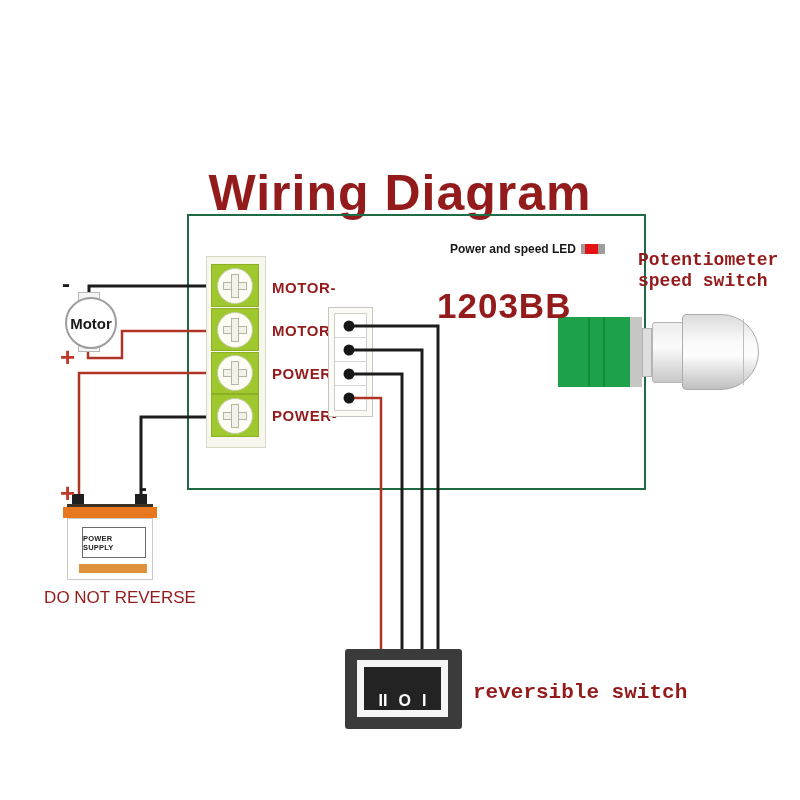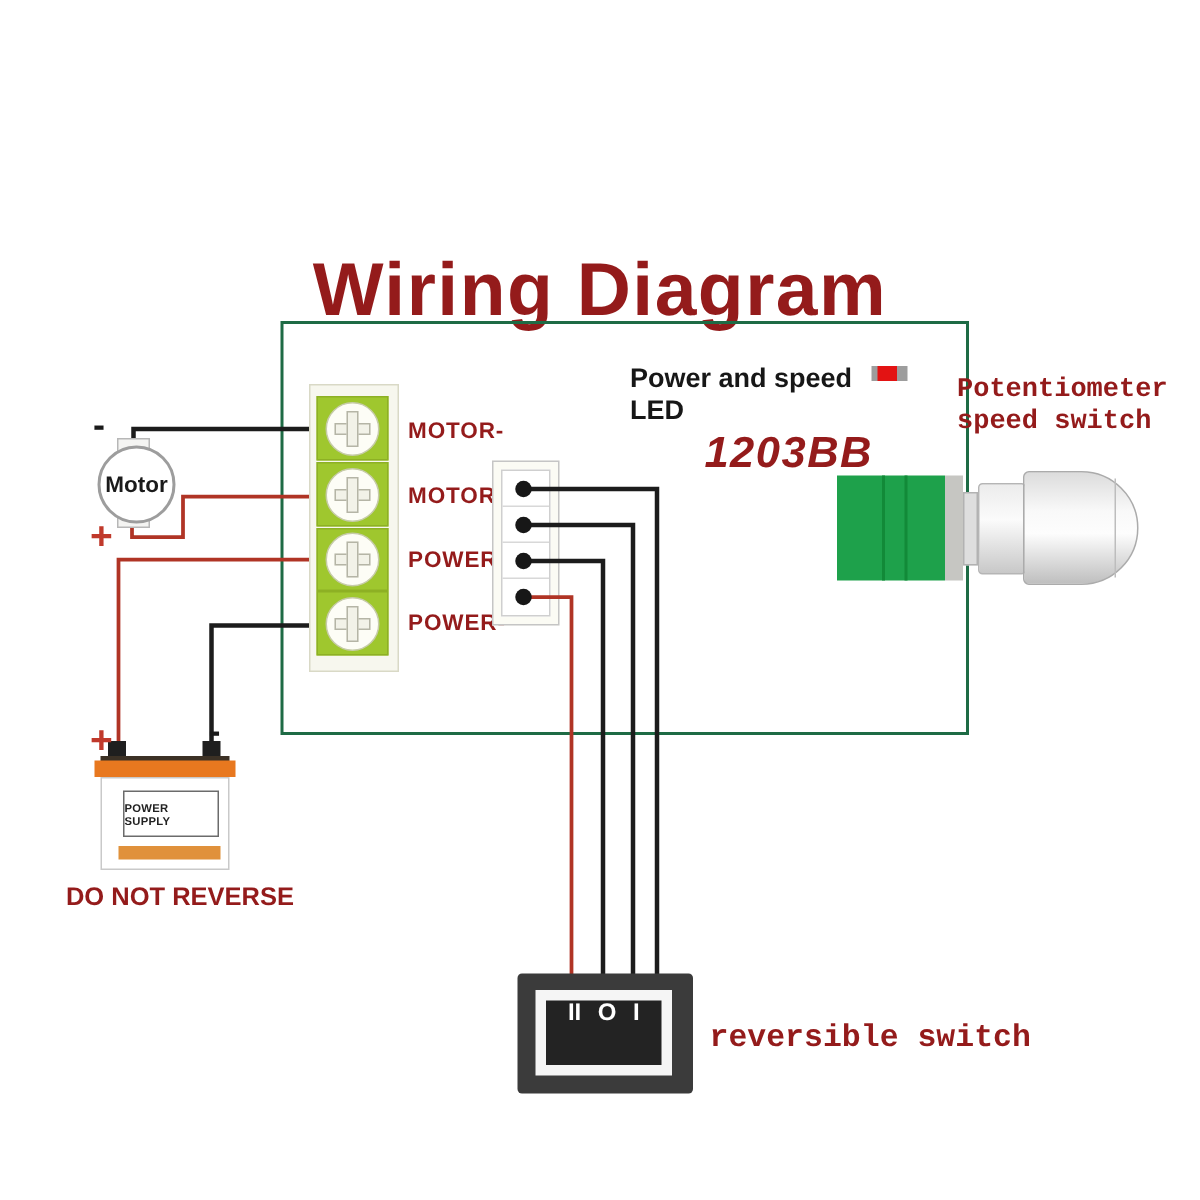--- a/index.html
+++ b/index.html
@@ -29,24 +29,24 @@
           color:#941b1b;letter-spacing:0.6px;}
   .tlabel1{top:280px;} .tlabel2{top:323px;} .tlabel3{top:366px;} .tlabel4{top:408px;}
 
   
   .conn-shell{left:328px;top:307px;width:43px;height:108px;background:#fbfbf4;border:1px solid #c5c5c5;}
   .conn-inner{left:334px;top:313px;width:31px;height:96px;background:#ffffff;border:1px solid #cfcfcf;}
   .conn-cell{width:100%;height:24px;box-sizing:border-box;border-bottom:1px solid #d8d8d8;}
   .conn-cell:last-child{border-bottom:none;}
 
   
-  .led-label{left:420px;top:242px;width:156px;font-size:18px;font-weight:700;color:#171717;}
+  .led-label{left:420px;top:242px;width:156px;text-align:right;font-size:12px;font-weight:700;color:#171717;}
   .led-icon{left:581px;top:244px;width:24px;height:10px;background:#9d9d9d;}
   .led-icon .lit{position:absolute;left:4px;top:0;width:13px;height:10px;background:#e31313;}
-  .model{left:437px;top:286px;width:145px;text-align:right;font-size:29px;font-weight:800;color:#941b1b;letter-spacing:1px;font-style:italic;}
+  .model{left:437px;top:286px;width:145px;text-align:left;font-size:35px;font-weight:800;color:#941b1b;letter-spacing:1px;}
 
   
   .mtab{width:22px;height:12px;background:#f4f4f2;border:1px solid #b7b7b7;box-sizing:border-box;}
   .mtab-top{left:78px;top:292px;} .mtab-bot{left:78px;top:340px;}
   .motor-circle{left:65px;top:297px;width:48px;height:48px;border-radius:50%;background:#ffffff;
                 border:2px solid #9d9d9d;display:flex;align-items:center;justify-content:center;
                 font-size:15px;font-weight:700;color:#1a1a1a;}
   .motor-minus{left:62px;top:270px;width:16px;font-size:24px;font-weight:800;color:#1a1a1a;}
   .motor-plus{left:60px;top:342px;width:20px;font-size:26px;font-weight:800;color:#c0392b;}
 
@@ -55,41 +55,41 @@
   .post-l{left:72px;top:494px;} .post-r{left:135px;top:494px;}
   .bat-strip{left:67px;top:504px;width:86px;height:4px;background:#3c3125;}
   .bat-band{left:63px;top:507px;width:94px;height:11px;background:#e8781f;}
   .bat-body{left:67px;top:518px;width:86px;height:62px;background:#ffffff;border:1px solid #c9c9c9;box-sizing:border-box;}
   .bat-label{left:82px;top:527px;width:62px;height:29px;border:1px solid #6b6b6b;background:#fff;
              display:flex;align-items:center;justify-content:center;font-size:7.5px;font-weight:700;
              color:#222;letter-spacing:0.2px;}
   .bat-orange2{left:79px;top:564px;width:68px;height:9px;background:#e0913b;}
   .bat-plus{left:60px;top:478px;width:20px;font-size:26px;font-weight:800;color:#c0392b;}
   .bat-minus{left:139px;top:474px;width:16px;font-size:24px;font-weight:800;color:#1a1a1a;}
-  .warning{left:34px;top:588px;width:172px;text-align:center;font-size:17px;font-weight:700;color:#941b1b;}
+  .warning{left:34px;top:588px;width:172px;text-align:center;font-size:17px;font-weight:400;color:#941b1b;}
 
   
   .pot-body{left:558px;top:317px;width:72px;height:70px;background:#1ea14b;}
   .pot-line{top:317px;width:2px;height:70px;background:#128a38;}
   .pot-line1{left:588px;} .pot-line2{left:603px;}
   .pot-gray{left:630px;top:317px;width:12px;height:70px;background:#c6c6c2;}
   .pot-bush{left:642px;top:328px;width:10px;height:49px;background:#dedede;border:1px solid #b2b2b2;box-sizing:border-box;}
   .pot-collar{left:652px;top:322px;width:32px;height:61px;border:1px solid #b5b5b5;box-sizing:border-box;
               background:linear-gradient(#ececec,#fbfbfb 40%,#c8c8c8);border-radius:3px;}
   .pot-knob{left:682px;top:314px;width:77px;height:76px;border:1px solid #ababab;box-sizing:border-box;
             background:linear-gradient(#dcdcdc,#f9f9f9 35%,#fdfdfd 55%,#bfbfbf);
             border-radius:4px 38px 38px 4px / 4px 38px 38px 4px;}
   .pot-knob::before{content:"";position:absolute;right:14px;top:4px;bottom:4px;width:1px;background:#bdbdbd;}
   .pot-label{left:638px;top:250px;width:160px;font-size:18px;font-weight:800;
              color:#941b1b;line-height:1.18;font-family:Liberation Mono, monospace;}
 
   
   .sw-body{left:345px;top:649px;width:117px;height:80px;background:#3b3b3b;border-radius:3px;}
   .sw-frame{left:357px;top:660px;width:91px;height:57px;background:#f5f5f5;}
-  .sw-inner{left:364px;top:667px;width:77px;height:43px;background:#232323;display:flex;align-items:flex-start;
+  .sw-inner{left:364px;top:667px;width:77px;height:43px;background:#232323;display:flex;align-items:flex-end;
             justify-content:center;gap:11px;color:#fff;font-weight:800;font-size:16px;}
   .sw-label{left:473px;top:681px;width:240px;font-size:21px;font-weight:800;color:#941b1b;font-family:Liberation Mono, monospace;}
 
   svg.wires{left:0;top:0;pointer-events:none;}
 </style>
 </head>
 <body>
 
 <div class="canvas">
 

